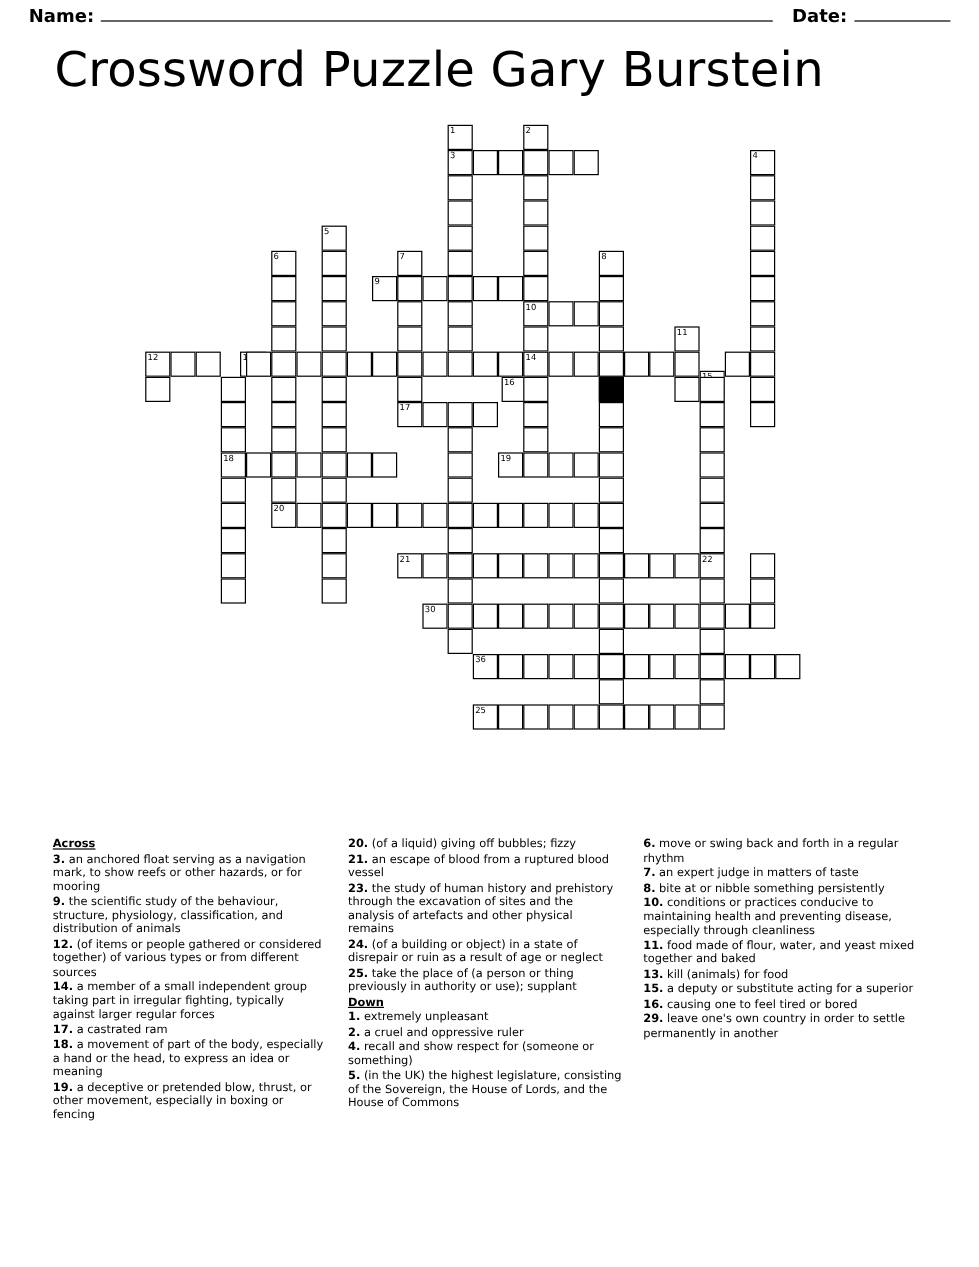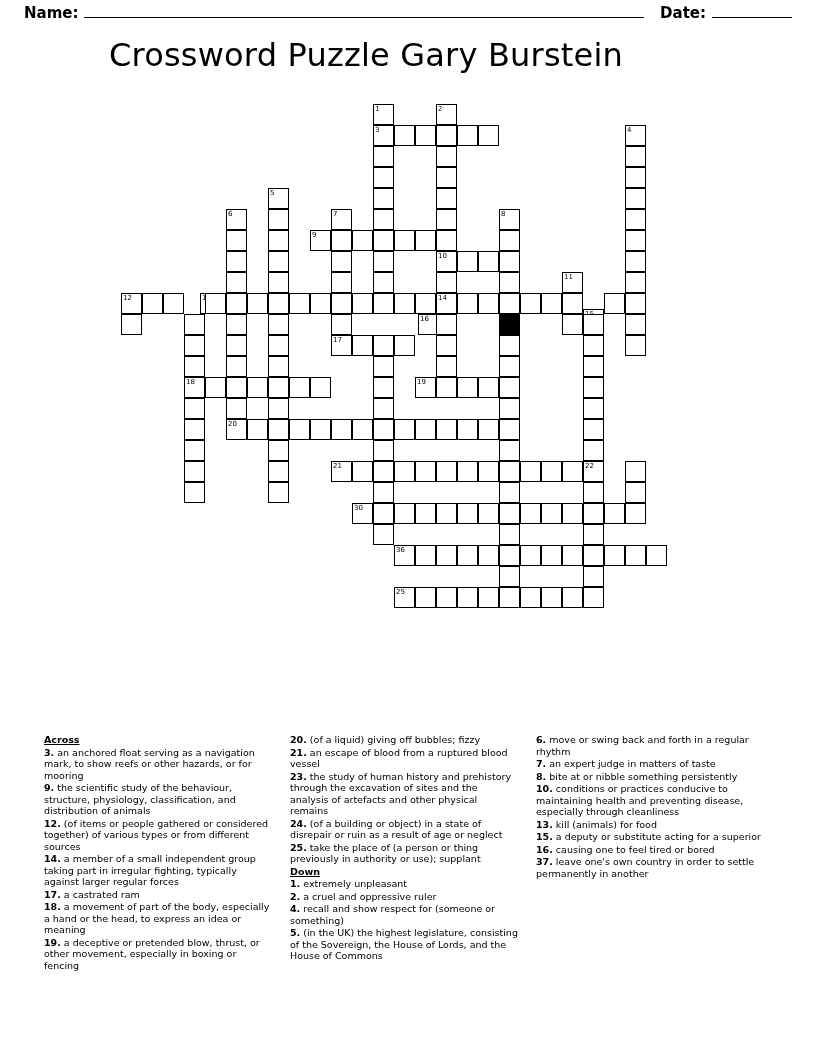--- a/index.html
+++ b/index.html
@@ -48,21 +48,21 @@
     margin: 0 0 3px 6px;
     height: 0;
   }
 
   .title {
     position: absolute;
     top: 36px;
     left: 0;
     width: 732px;
     text-align: center;
-    font-size: 32px;
+    font-size: 40px;
     font-weight: normal;
     letter-spacing: 0.2px;
   }
 
   
   #grid-wrap {
     position: absolute;
     top: 104px;
     left: 0;
     width: 816px;
@@ -101,21 +101,20 @@
     left: 44px;
     width: 728px;
     height: 300px;
     display: flex;
     gap: 18px;
     font-size: 9.5px;
     line-height: 11.5px;
   }
   .clue-col {
     width: 228px;
-    margin-top: 36px;
   }
   .clue-head {
     font-weight: bold;
     text-decoration: underline;
     margin-bottom: 1px;
     font-size: 9.5px;
   }
   .clue {
     margin-bottom: 1px;
   }
@@ -429,21 +428,22 @@
           <div class="clue"><b>4.</b><span> recall and show respect for (someone or something)</span></div>
           <div class="clue"><b>5.</b><span> (in the UK) the highest legislature, consisting of the Sovereign, the House of Lords, and the House of Commons</span></div>
         </div>
     </div>
     <div class="clue-col">
       <div id="col3">
           <div class="clue"><b>6.</b><span> move or swing back and forth in a regular rhythm</span></div>
           <div class="clue"><b>7.</b><span> an expert judge in matters of taste</span></div>
           <div class="clue"><b>8.</b><span> bite at or nibble something persistently</span></div>
           <div class="clue"><b>10.</b><span> conditions or practices conducive to maintaining health and preventing disease, especially through cleanliness</span></div>
+          <div class="clue"><b>11.</b><span> food made of flour, water, and yeast mixed together and baked</span></div>
           <div class="clue"><b>13.</b><span> kill (animals) for food</span></div>
           <div class="clue"><b>15.</b><span> a deputy or substitute acting for a superior</span></div>
           <div class="clue"><b>16.</b><span> causing one to feel tired or bored</span></div>
-          <div class="clue"><b>37.</b><span> leave one's own country in order to settle permanently in another</span></div>
+          <div class="clue"><b>29.</b><span> leave one's own country in order to settle permanently in another</span></div>
         </div>
     </div>
   </div>
 
 </div>
 
 </body></html>

